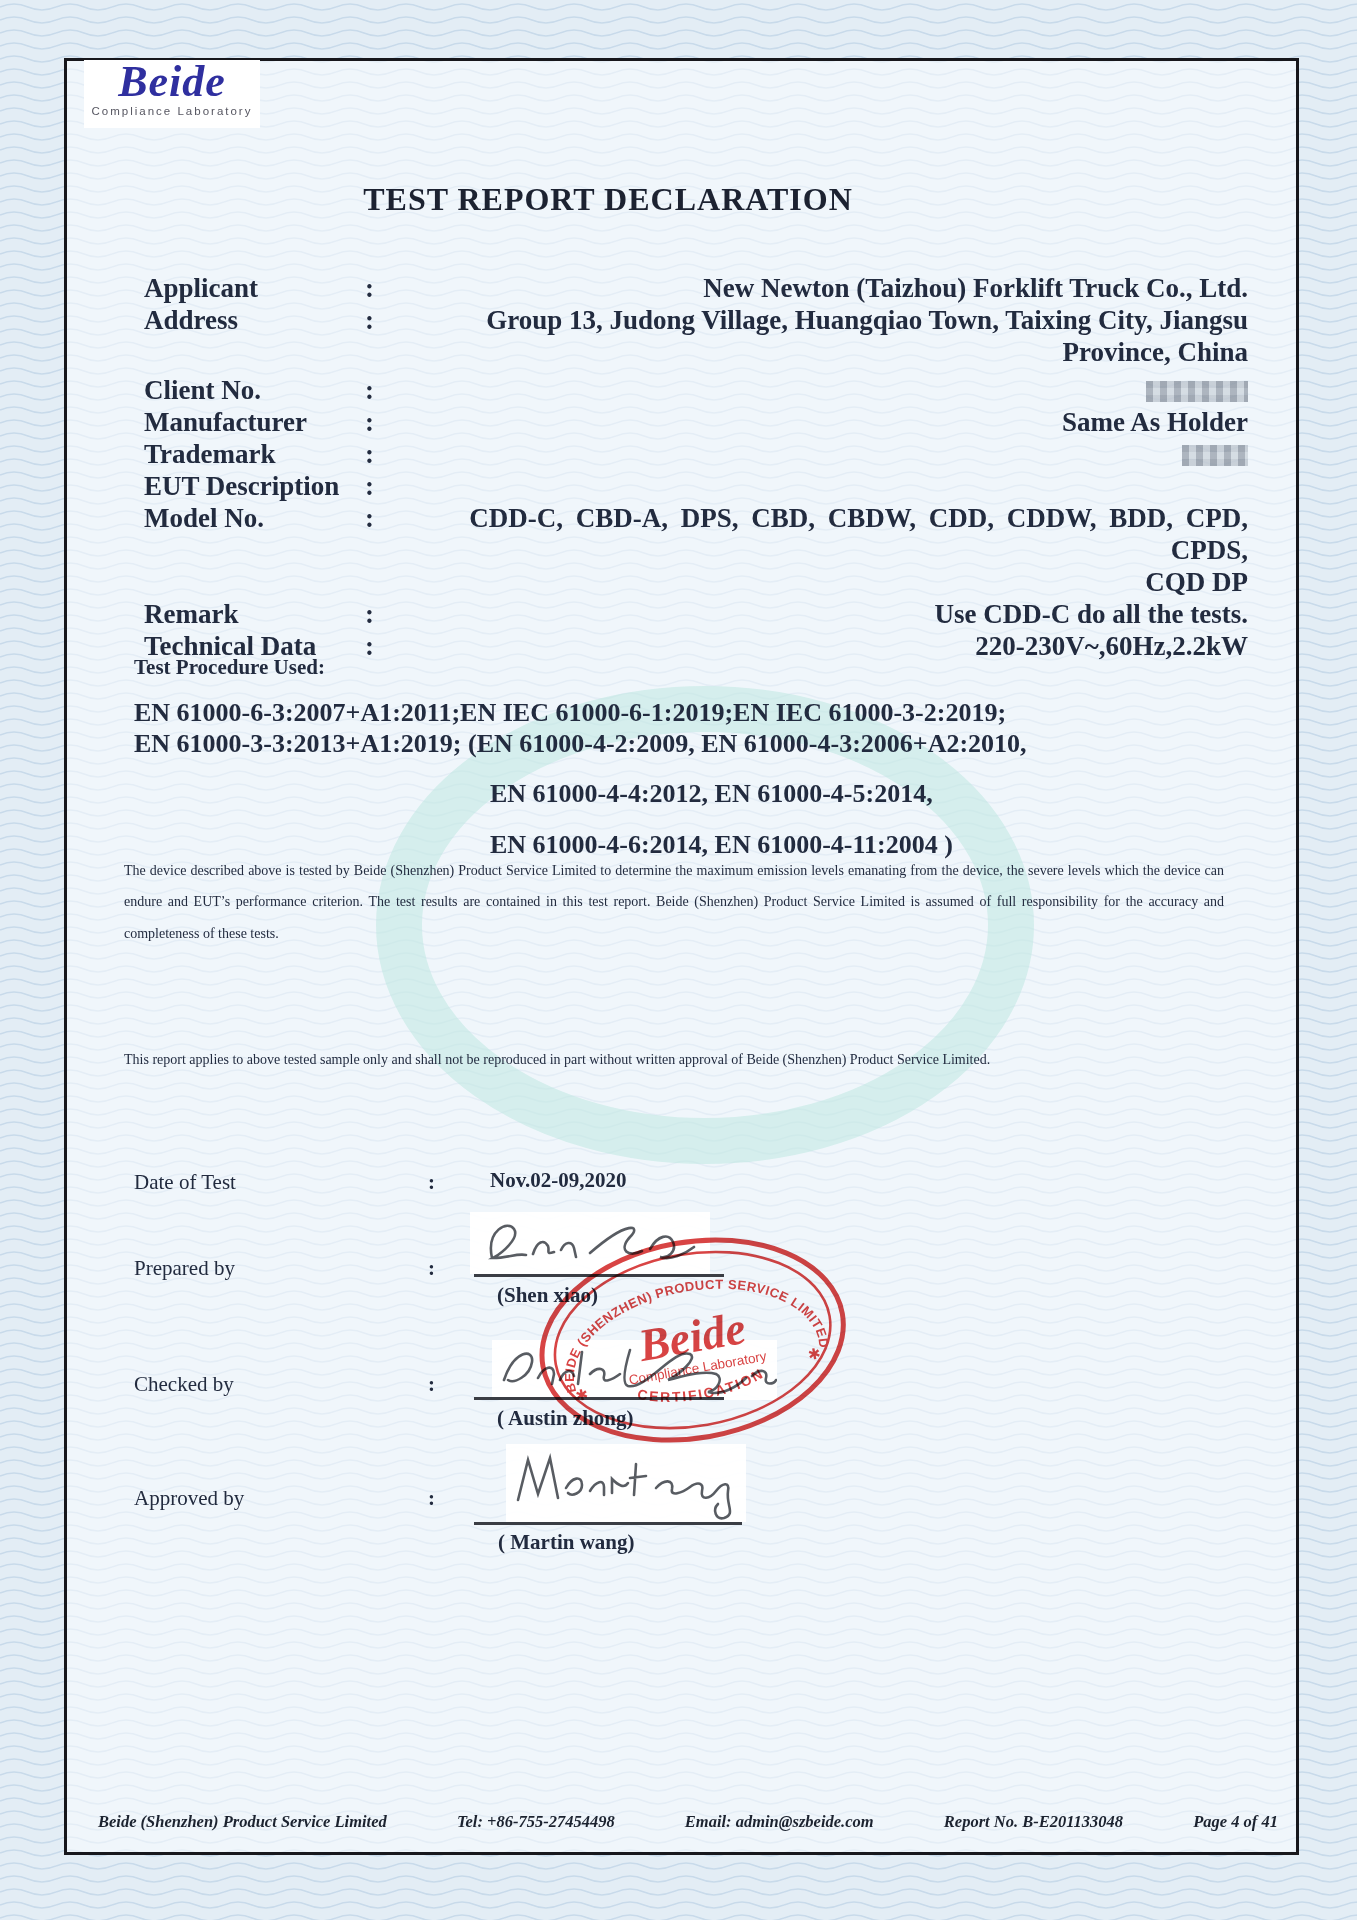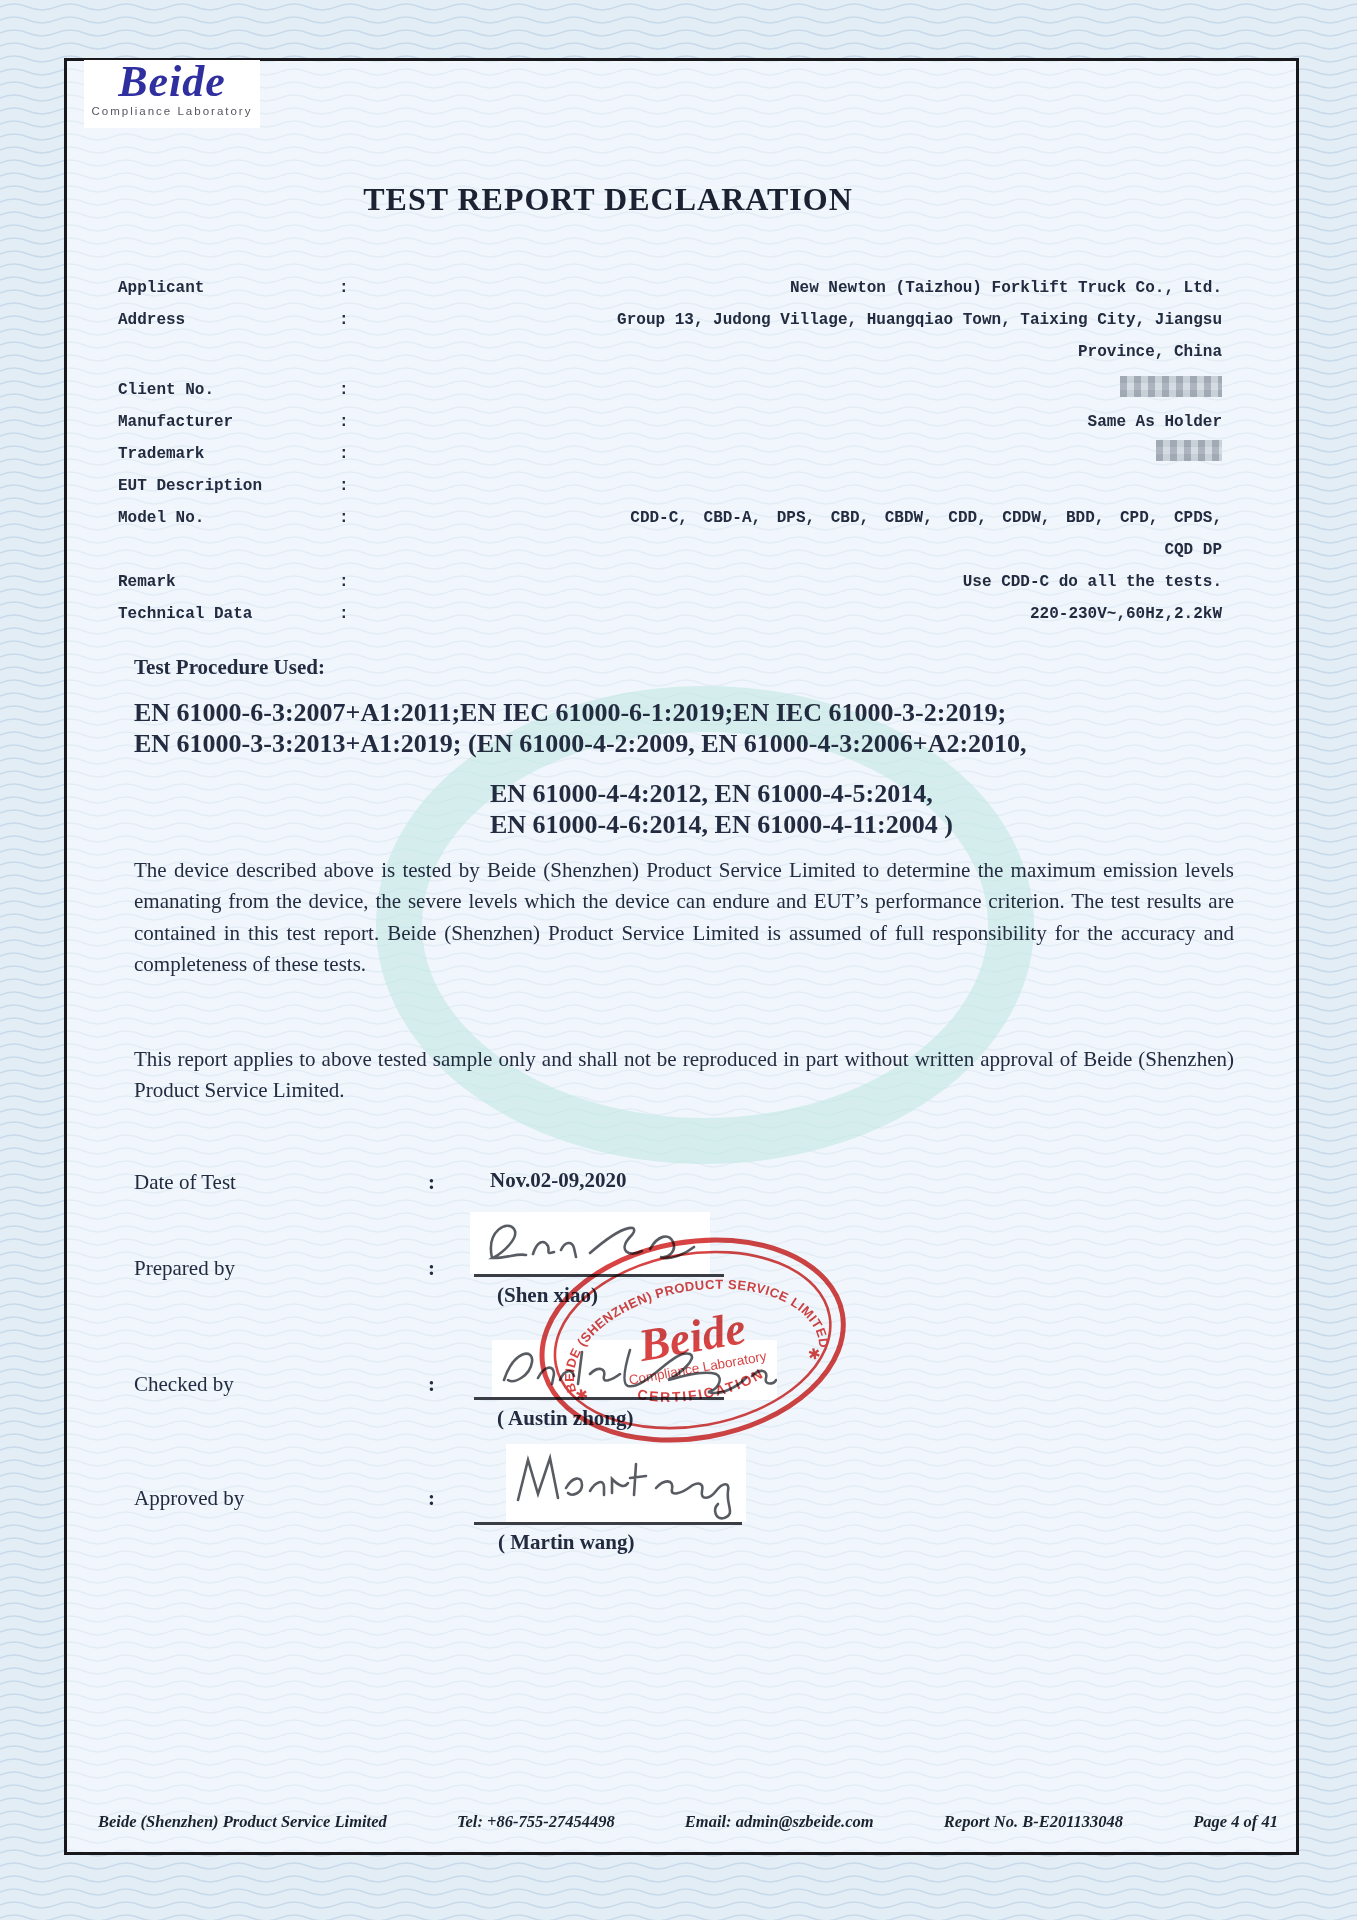--- a/index.html
+++ b/index.html
@@ -18,39 +18,39 @@
   }
   #watermark{position:absolute;left:373px;top:683px;z-index:1;opacity:.55;}
   .content{z-index:2;}
   
   #logo-box{left:84px;top:60px;width:176px;height:68px;background:#fff;z-index:2;text-align:center;}
   #logo-word{font-size:44px;line-height:44px;font-weight:bold;font-style:italic;color:#2f2f9f;letter-spacing:1px;}
   #logo-sub{font-size:11.5px;letter-spacing:2px;color:#565661;margin-top:1px;font-family:"Liberation Sans",sans-serif;}
   
   #doc-title{left:208px;top:181px;width:800px;text-align:center;font-size:32px;font-weight:bold;letter-spacing:1px;color:#1c2231;z-index:2;}
   
-  #fields{left:118px;top:272px;width:1104px;z-index:2;font-size:16px;font-weight:bold;line-height:32px;font-family:Liberation Mono, monospace;}
+  #fields{left:144px;top:272px;width:1104px;z-index:2;font-size:27px;font-weight:bold;line-height:32px;}
   .frow{display:flex;align-items:flex-start;}
   .flabel{width:221px;flex:none;}
   .fcolon{width:28px;flex:none;}
   .fvalue{flex:1;text-align:right;}
   .gap-top{margin-top:6px;}
   .spread{word-spacing:6px;}
   .redact{display:inline-block;height:21px;vertical-align:-3px;opacity:.85;
     background-image:
       repeating-linear-gradient(90deg, rgba(118,128,142,.6) 0 7px, rgba(196,204,213,.6) 7px 14px),
       repeating-linear-gradient(0deg, rgba(140,150,162,.5) 0 7px, rgba(214,221,228,.5) 7px 14px);
   }
   
   #tp-heading{left:134px;top:655px;font-size:21px;font-weight:bold;z-index:2;}
   #standards{left:134px;top:697px;width:1104px;font-size:26px;font-weight:bold;line-height:31px;z-index:2;}
-  .std-indent{padding-left:356px;}
+  .std-indent{padding-left:356px;margin-top:20px;}
   .std-3{margin-top:19px;}
   
-  .para{left:134px;width:1100px;font-size:21px;font-weight:normal;line-height:31.3px;text-align:justify;z-index:2;color:#232c40;}
+  .para{left:124px;width:1100px;font-size:14px;font-weight:normal;line-height:31.3px;text-align:justify;z-index:2;color:#232c40;}
   #para1{top:855px;}
   #para2{top:1044px;}
   
   .sig-label{left:134px;font-size:21px;font-weight:normal;z-index:2;}
   .sig-colon{left:428px;font-size:21px;font-weight:bold;z-index:2;}
   .sig-value{left:490px;font-size:21px;font-weight:bold;z-index:2;}
   .sig-box{background:rgba(255,255,255,0.95);z-index:2;}
   .sig-line{height:3px;background:#3a3d44;z-index:3;}
   .sig-name{font-size:21px;font-weight:bold;z-index:3;}
   #stamp{left:528px;top:1228px;z-index:5;transform:rotate(-10deg);opacity:.9;mix-blend-mode:multiply;}

